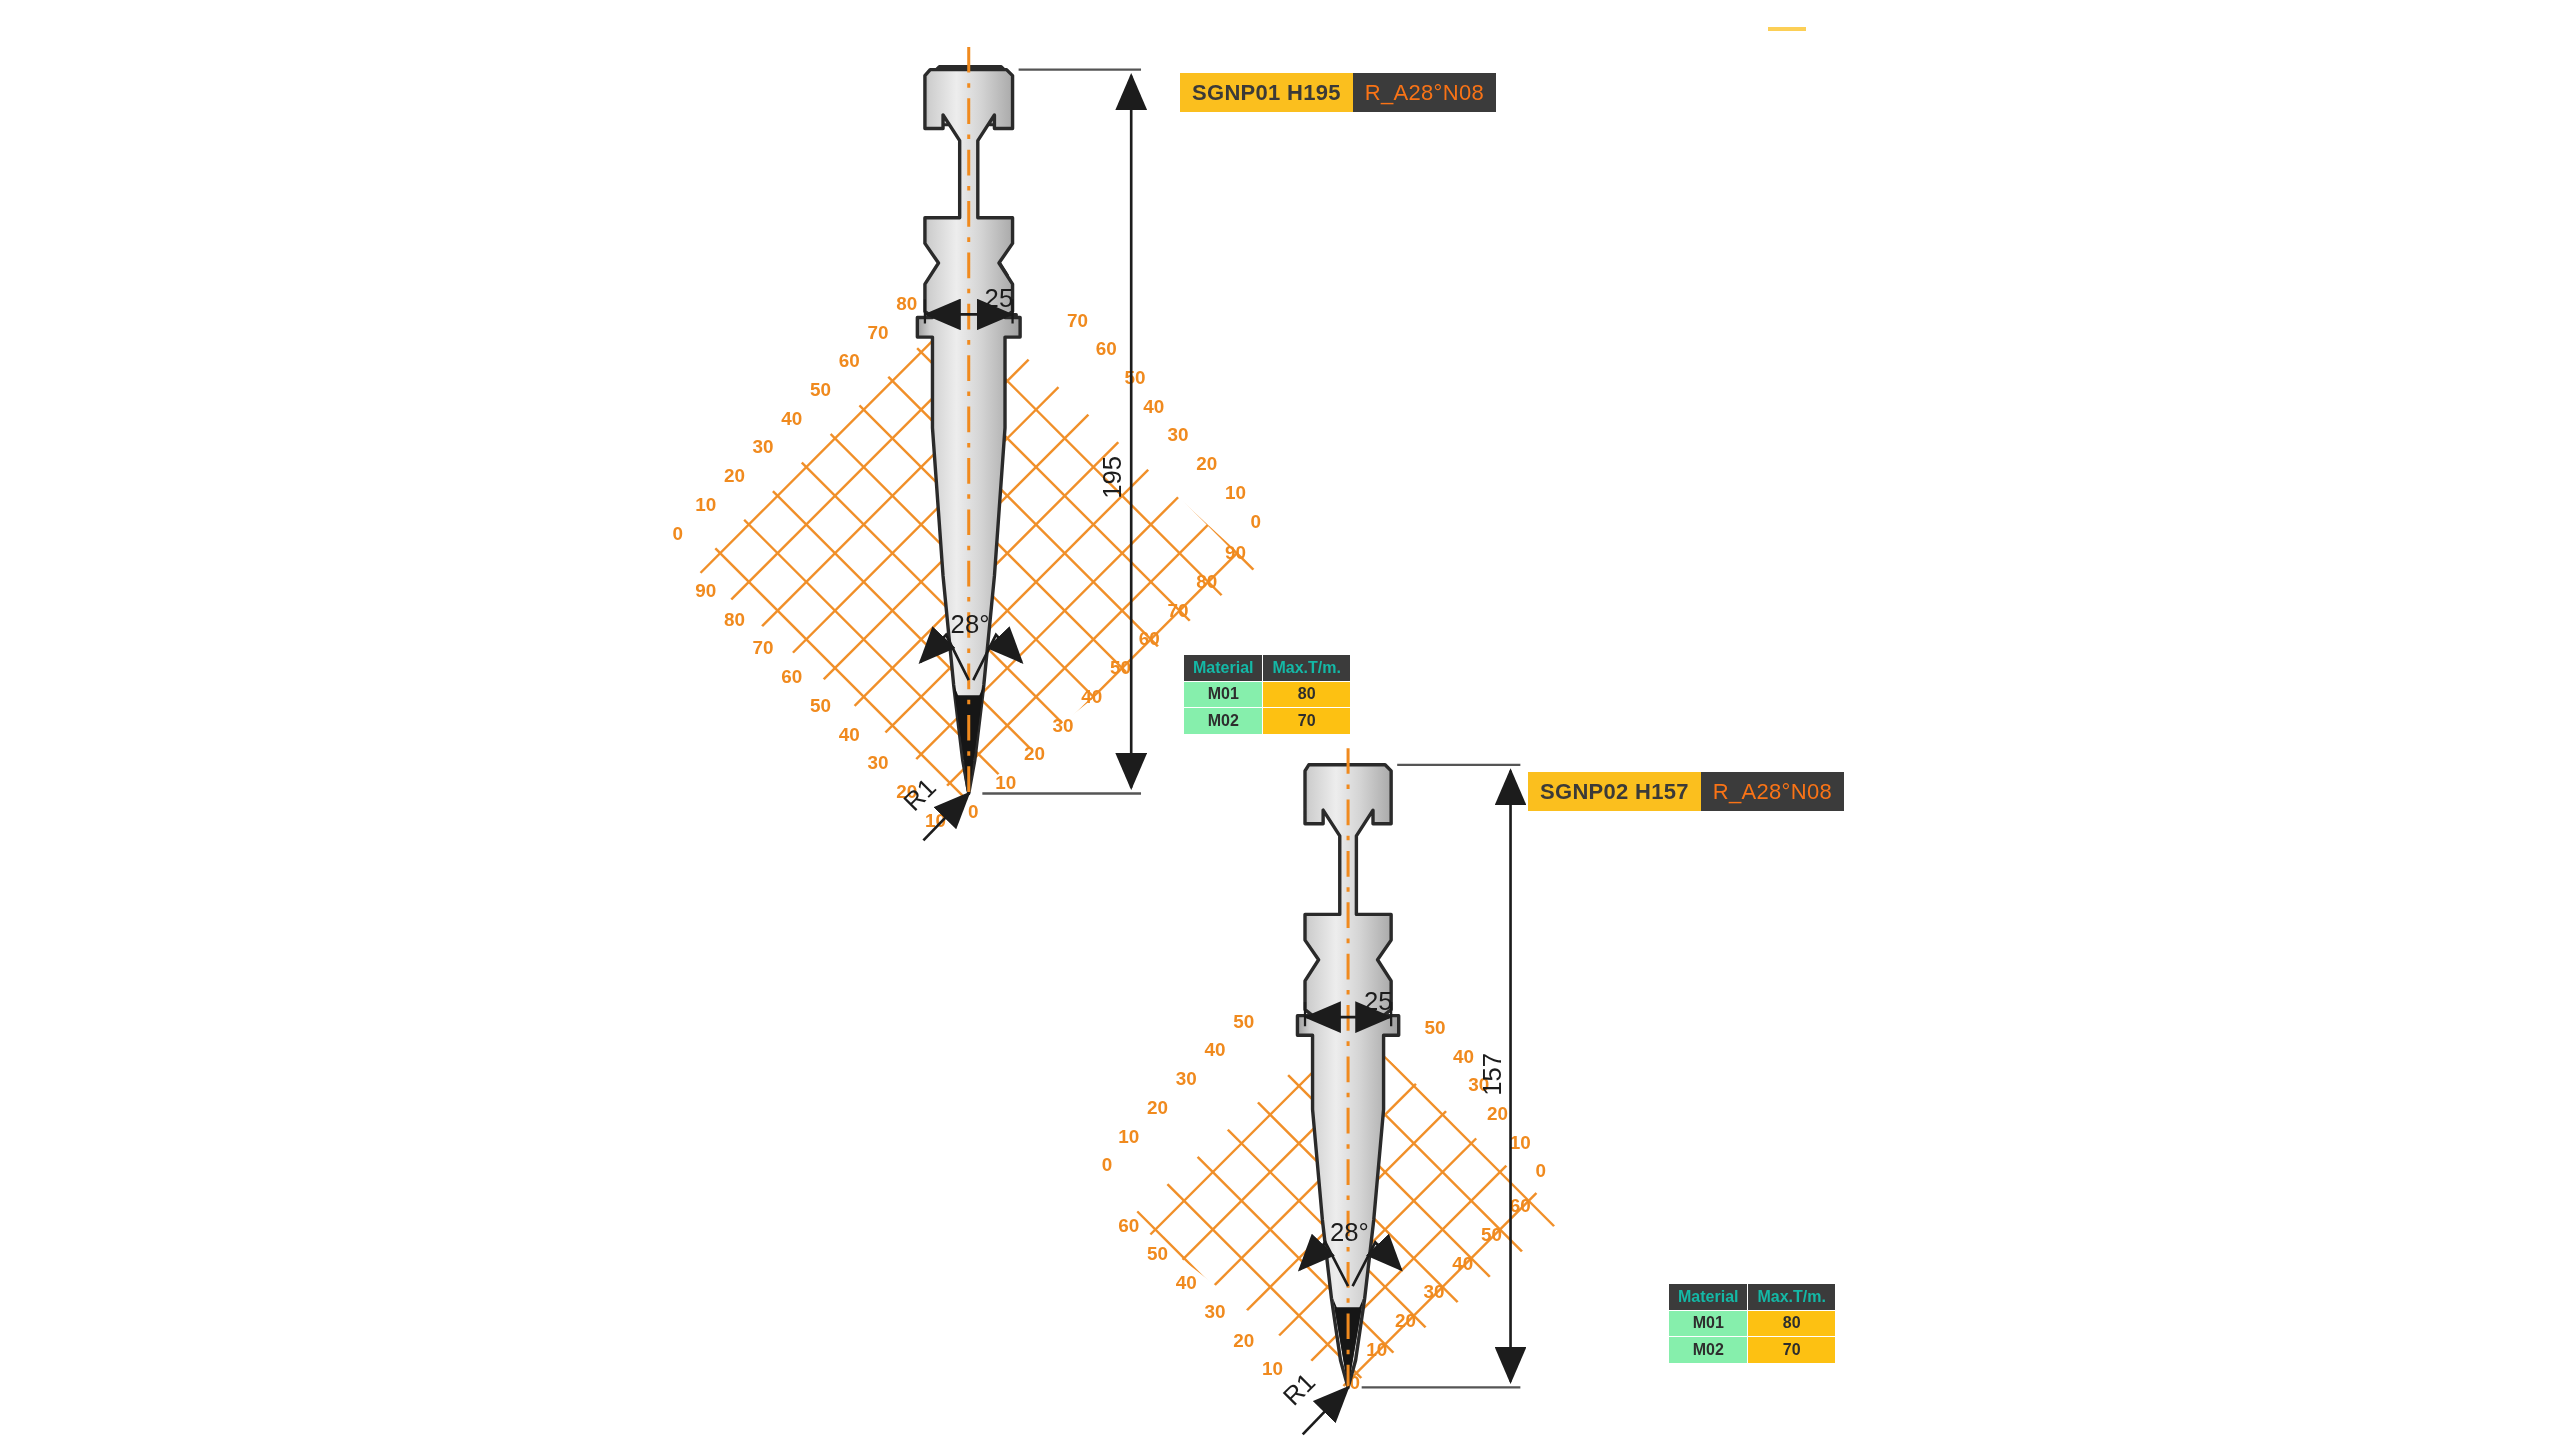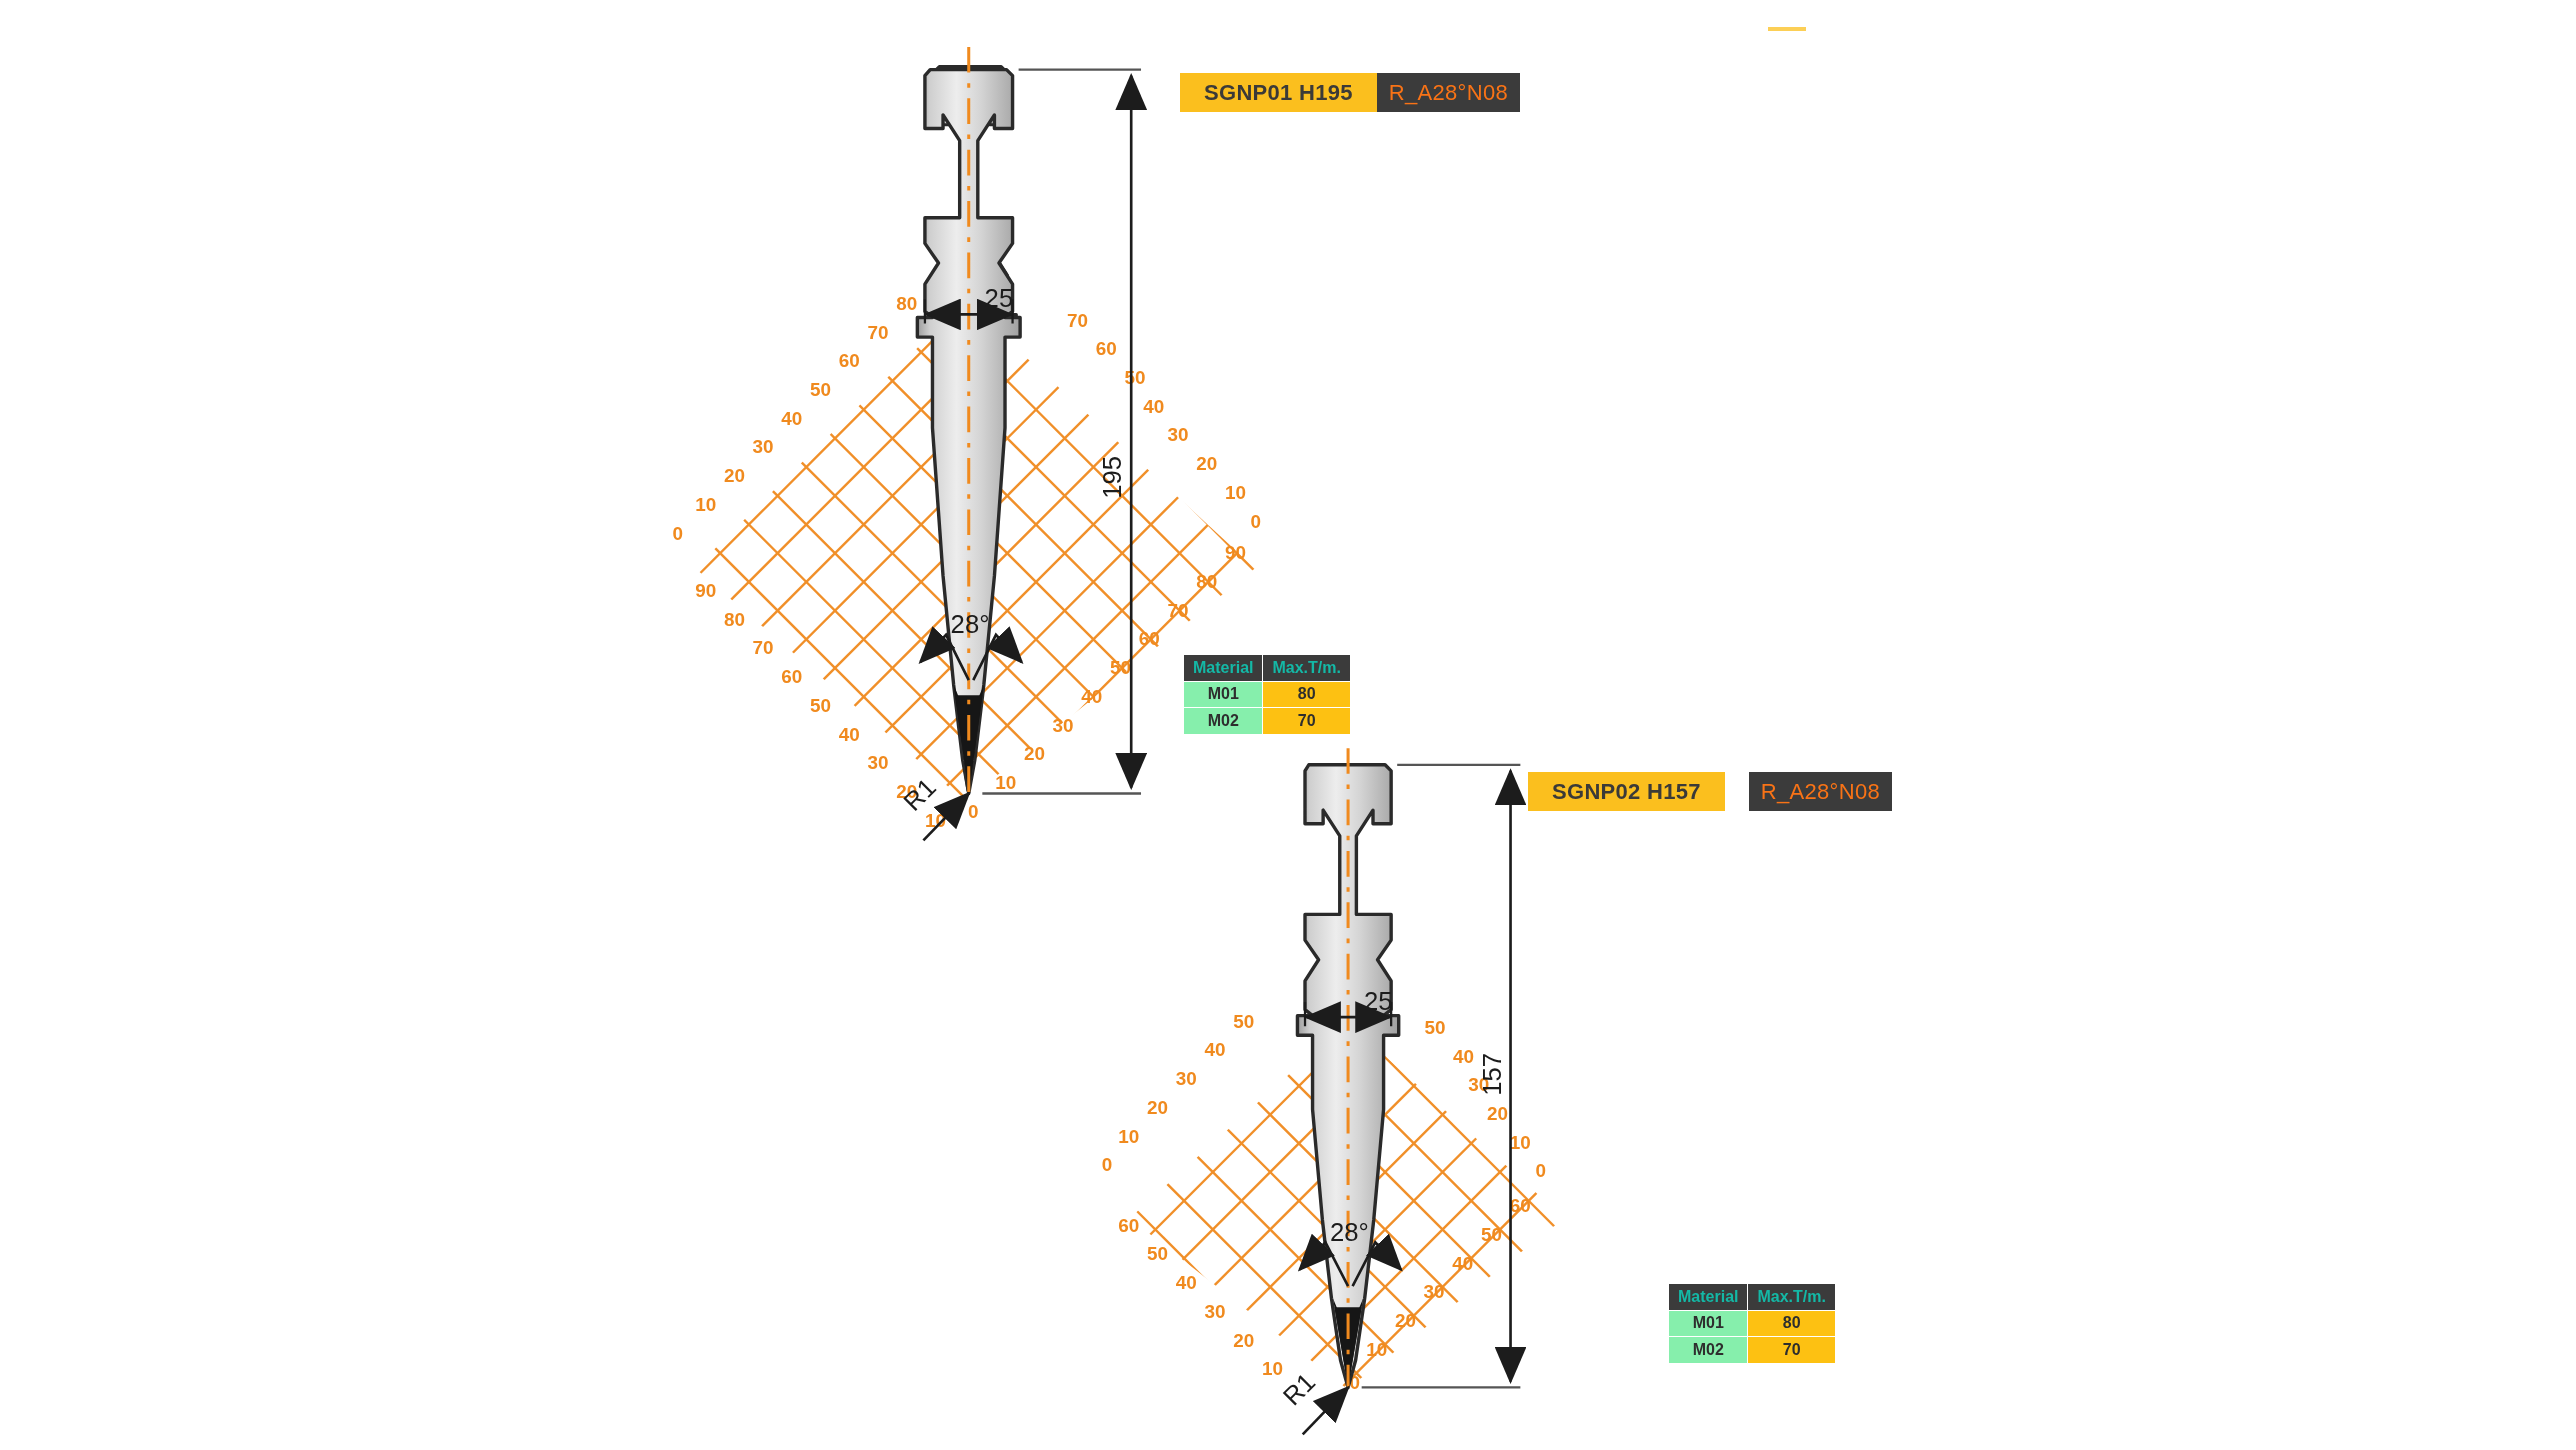--- a/index.html
+++ b/index.html
@@ -4,21 +4,21 @@
 <style>
   html,body{margin:0;padding:0;background:#ffffff;}
   body{width:2576px;height:1451px;position:relative;overflow:hidden;
        font-family:"Liberation Sans",sans-serif;}
 
   .stage{position:absolute;left:0;top:0;width:2576px;height:1451px;}
 
   
   .tag{position:absolute;display:flex;align-items:stretch;height:39px;}
   .tag .code{background:#FBBF1E;color:#3b3a38;font-weight:bold;font-size:22px;
-             display:flex;align-items:center;padding:0 24px;letter-spacing:0.3px;}
+             display:flex;align-items:center;padding:0 12px;letter-spacing:0.3px;}
   .tag .ref{background:#3b3b3b;color:#f97316;font-weight:normal;font-size:22px;
             display:flex;align-items:center;padding:16px 12px;letter-spacing:0.3px;}
 
   
   .mtable{position:absolute;border-collapse:collapse;font-size:16px;}
   .mtable th{background:#3b3b3b;color:#14b8a6;font-weight:bold;font-size:16px;
              padding:3.8px 9px;border:0.8px solid #ffffff;text-align:center;white-space:nowrap;}
   .mtable td{padding:3.8px 9px;text-align:center;border:0.8px solid #ffffff;
              font-weight:bold;color:#2e2e2e;white-space:nowrap;}
   .mtable td.mat{background:#86efac;}
@@ -312,21 +312,21 @@
       <line x1="1784" y1="1836" x2="1724" y2="1898" stroke="#1c1c1c" stroke-width="3.5" marker-start="url(#arrL)"></line>
       <text class="dimtxt" x="1712" y="1862" transform="rotate(-45 1712 1862)">R1</text>
     </g>
   </svg>
 
   <div class="tag" style="left:1180px;top:73px;">
     <div class="code">SGNP01 H195</div>
     <div class="ref">R_A28°N08</div>
   </div>
 
-  <div class="tag" style="left:1528px;top:772px;gap:24px;">
+  <div class="tag" style="left:1528px;top:772px;">
     <div class="code">SGNP02 H157</div>
     <div class="ref">R_A28°N08</div>
   </div>
 
   <table class="mtable" style="left:1183px;top:654px;">
     <thead>
       <tr>
         <th>Material</th>
         <th>Max.T/m.</th>
       </tr>

